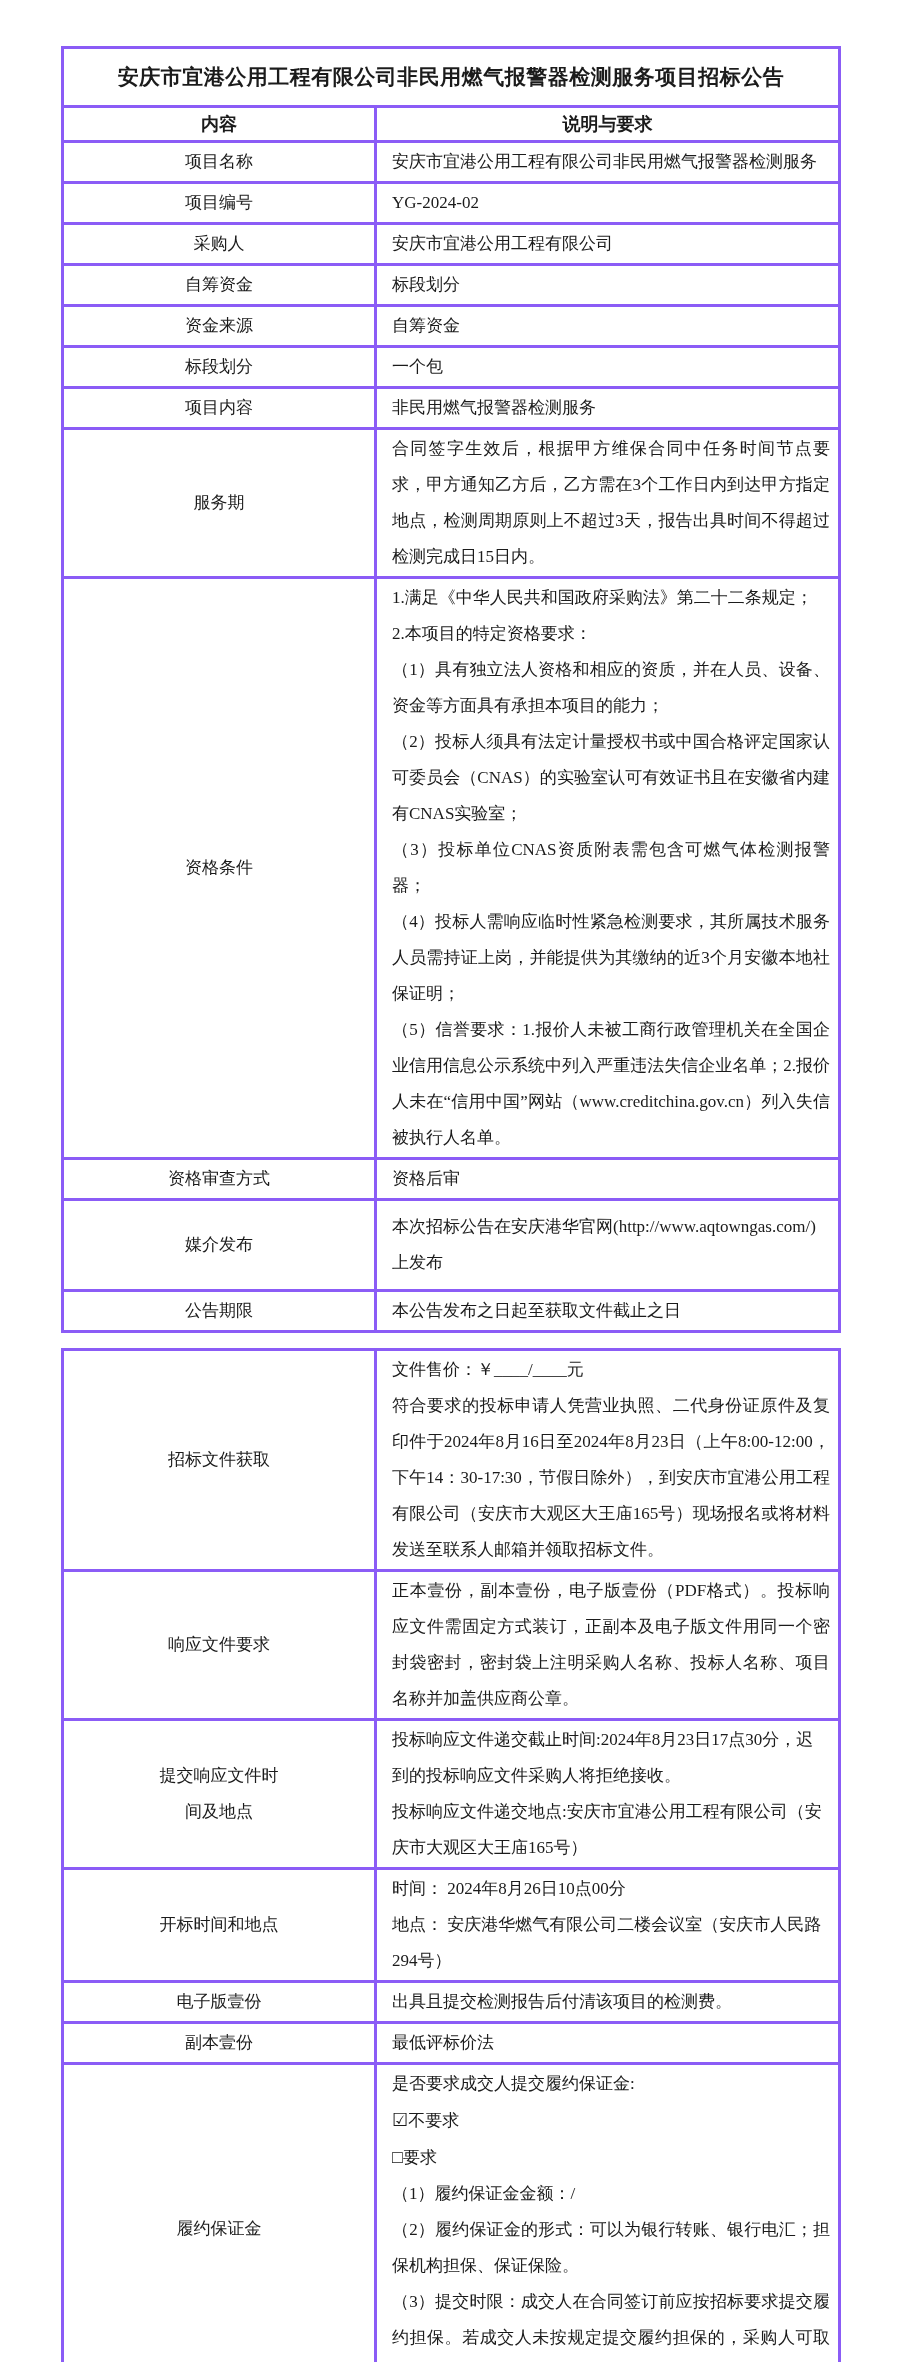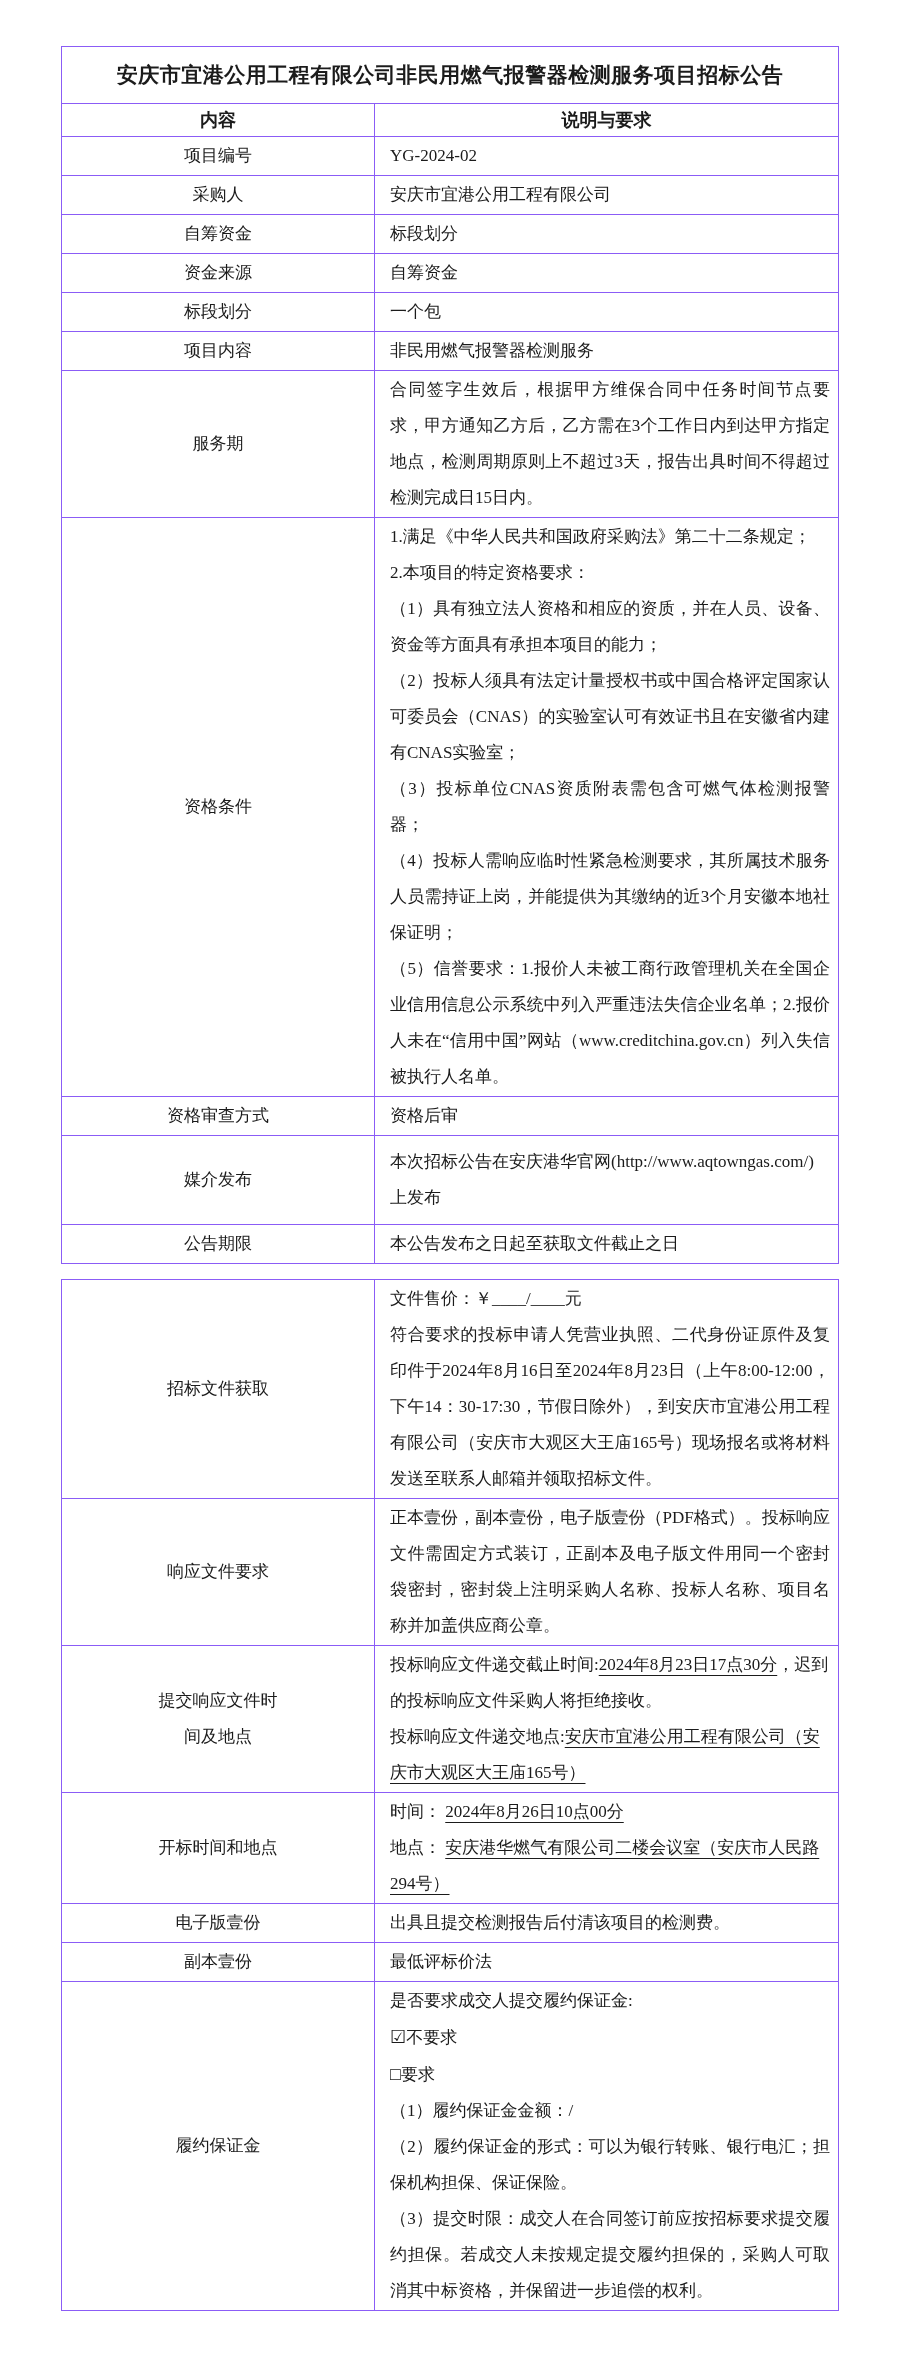--- a/index.html
+++ b/index.html
@@ -4,57 +4,63 @@
 <style>
   html,body{margin:0;padding:0;}
   body{
     width:900px;
     background:#ffffff;
     color:#1b1b1b;
     font-family:"Liberation Serif","DejaVu Serif",serif;
   }
   .page{padding:46px 61px 26px 61px;}
   table{border-collapse:collapse;table-layout:fixed;width:777px;}
-  td{border:1px solid #8b5cf6;vertical-align:middle;font-size:17px;padding:0;}
+  td{border:3px solid #8b5cf6;vertical-align:middle;font-size:17px;padding:0;}
   col.c1{width:313px;}
   col.c2{width:464px;}
   .title-cell{
     text-align:center;font-weight:bold;font-size:21px;
     padding:14px 10px;letter-spacing:0.5px;
   }
   .hdr{text-align:center;font-weight:bold;height:32px;font-size:18px;}
   .lbl{
     text-align:center;line-height:36px;white-space:pre-line;
     padding:1px 8px;
   }
   .cell{padding:1px 8px 1px 15px;}
   .cell p{margin:0;line-height:36px;}
   .just p{text-align:justify;}
   .pad-md{padding-top:8px;padding-bottom:8px;}
-  .u{text-decoration:underline;text-underline-offset:5px;text-decoration-thickness:1px;}
+  .u{text-underline-offset:5px;text-decoration-thickness:1px;}
   .cb{font-size:18px;}
   .t2{margin-top:15px;}
 </style>
 </head>
 <body>
 
 <div class="page">
 
   <table>
     <colgroup>
         <col class="c1">
         <col class="c2">
       </colgroup>
     <tbody>
         <tr>
       <td colspan="2" class="title-cell">安庆市宜港公用工程有限公司非民用燃气报警器检测服务项目招标公告</td>
     </tr>
     <tr>
       <td class="hdr">内容</td>
       <td class="hdr">说明与要求</td>
+    </tr>
+    <tr>
+      <td class="lbl">项目名称</td>
+      <td class="cell">
+            <p>安庆市宜港公用工程有限公司非民用燃气报警器检测服务</p>
+          </td>
     </tr>
     <tr>
       <td class="lbl">项目编号</td>
       <td class="cell">
             <p>YG-2024-02</p>
           </td>
     </tr>
     <tr>
       <td class="lbl">采购人</td>
       <td class="cell">

